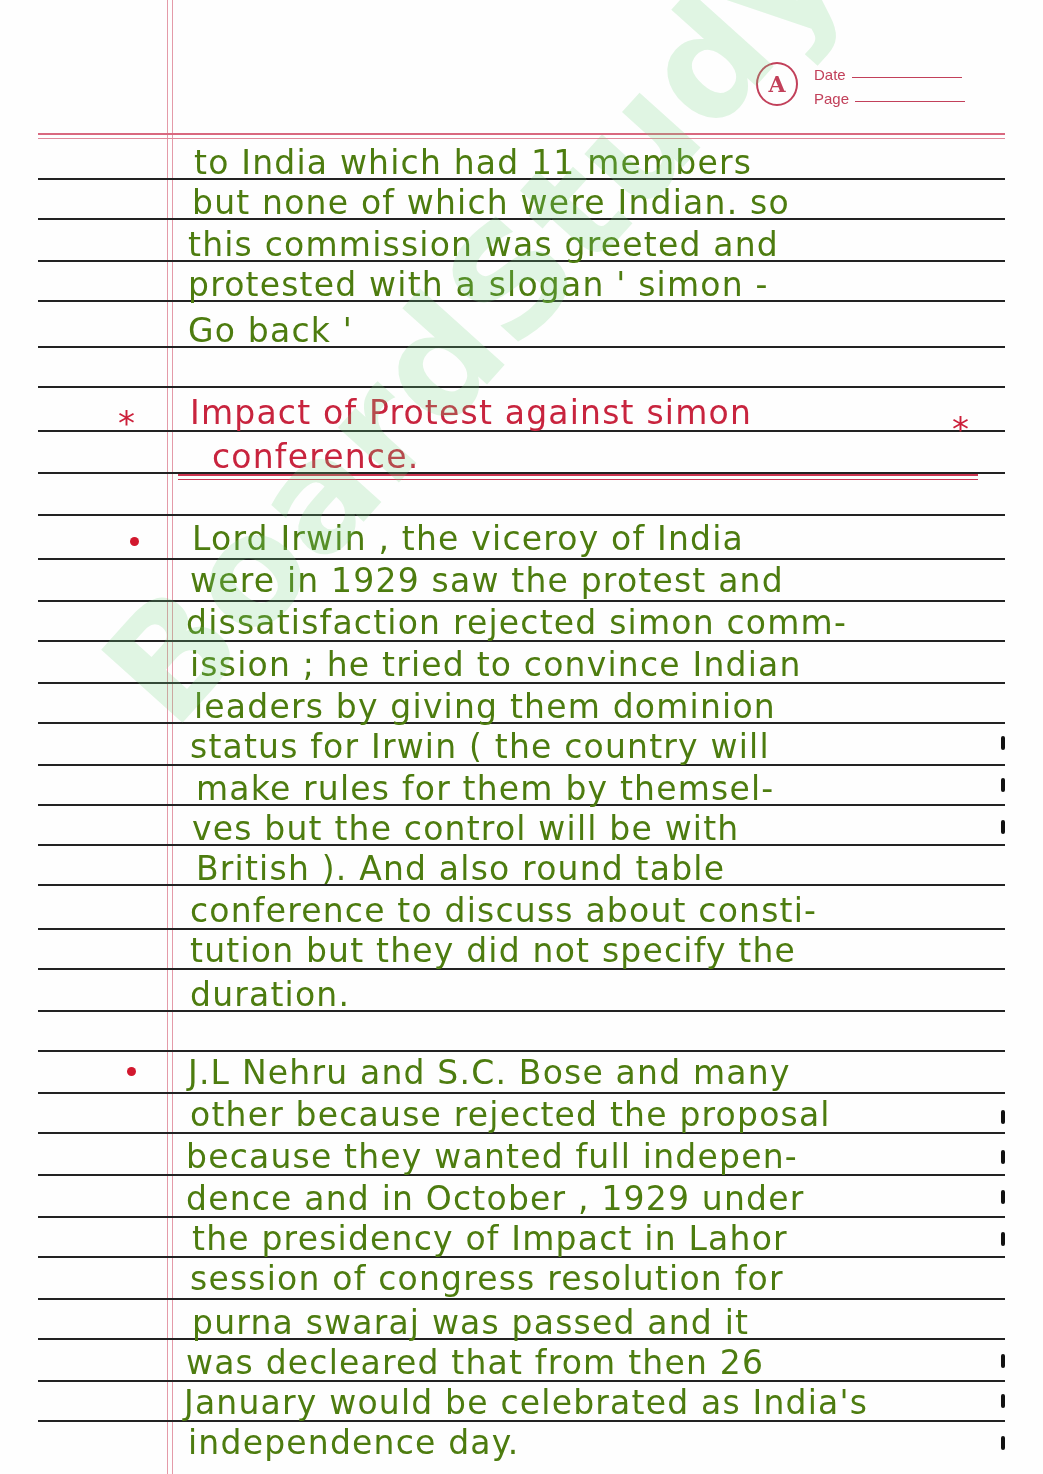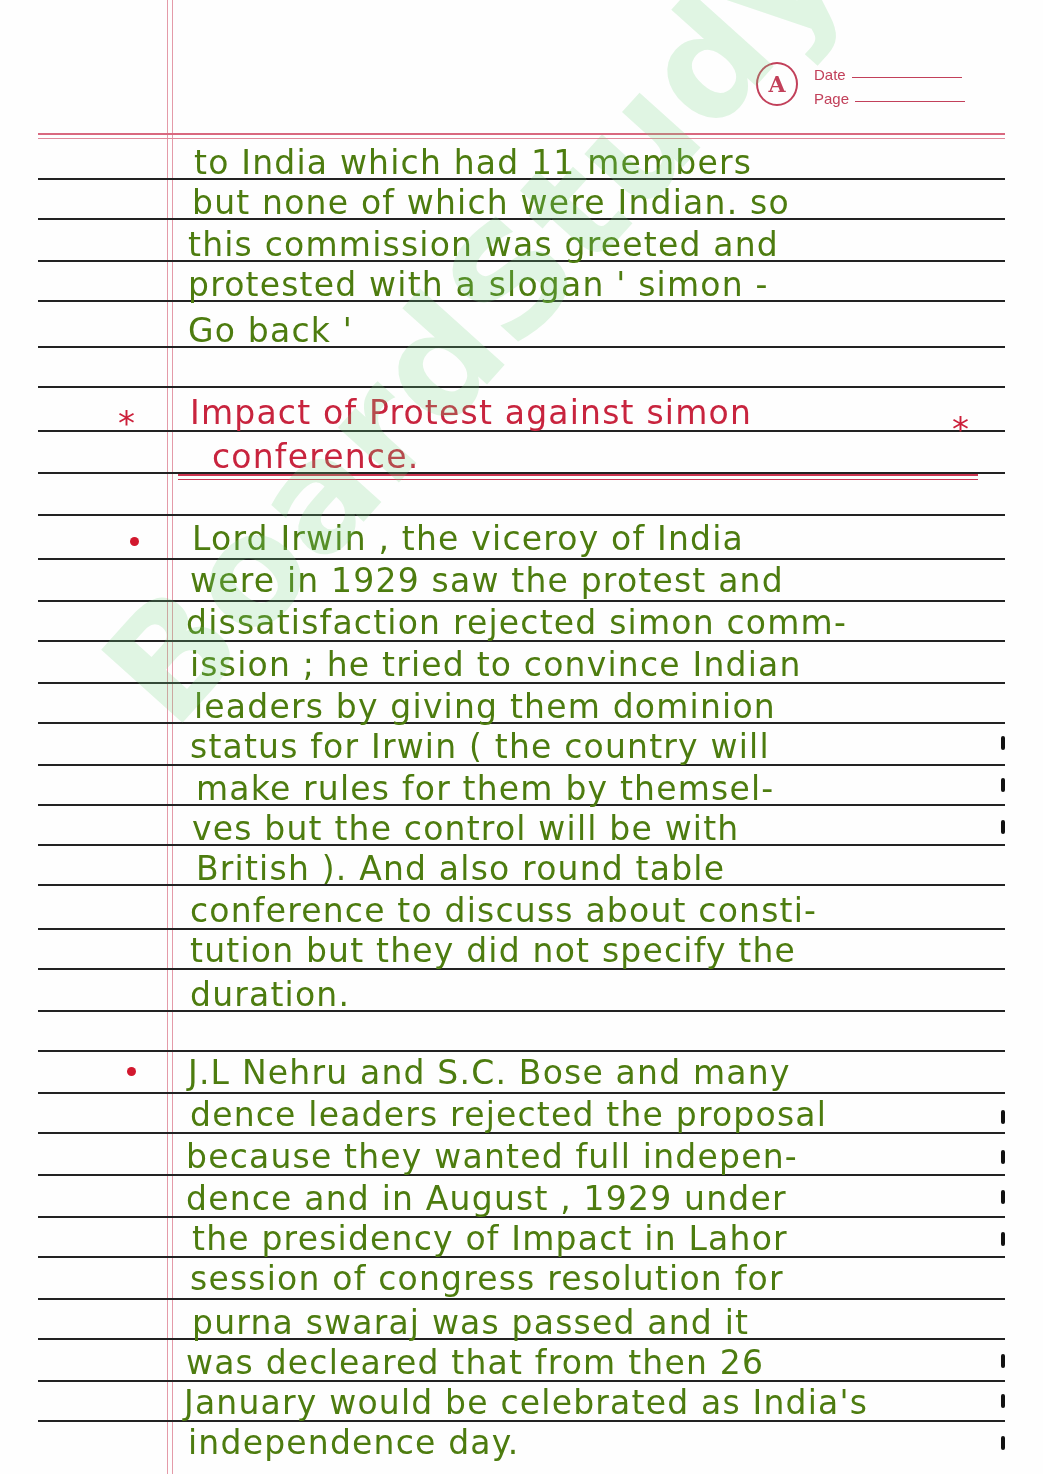--- a/index.html
+++ b/index.html
@@ -134,23 +134,23 @@
     <div class="hw" style="top:812px; left:192px">ves but the control will be with</div>
     <div class="hw" style="top:852px; left:196px">British ). And also round table</div>
     <div class="hw" style="top:894px; left:190px">conference to discuss about consti-</div>
     <div class="hw" style="top:934px; left:190px">tution but they did not specify the</div>
     <div class="hw" style="top:978px; left:190px">duration.</div>
   </div>
 
   <div>
     <span class="bullet" style="left:127px; top:1067px"></span>
     <div class="hw" style="top:1056px; left:188px">J.L Nehru and S.C. Bose and many</div>
-    <div class="hw" style="top:1098px; left:190px">dence leaders rejected the proposal</div>
+    <div class="hw" style="top:1098px; left:190px">other because rejected the proposal</div>
     <div class="hw" style="top:1140px; left:186px">because they wanted full indepen-</div>
-    <div class="hw" style="top:1182px; left:186px">dence and in August , 1929 under</div>
+    <div class="hw" style="top:1182px; left:186px">dence and in October , 1929 under</div>
     <div class="hw" style="top:1222px; left:192px">the presidency of Impact in Lahor</div>
     <div class="hw" style="top:1262px; left:190px">session of congress resolution for</div>
     <div class="hw" style="top:1306px; left:192px">purna swaraj was passed and it</div>
     <div class="hw" style="top:1346px; left:186px">was decleared that from then 26</div>
     <div class="hw" style="top:1386px; left:184px">January would be celebrated as India's</div>
     <div class="hw" style="top:1426px; left:188px">independence day.</div>
   </div>
 
   <div class="watermark">BoardStudy</div>
 </div>

